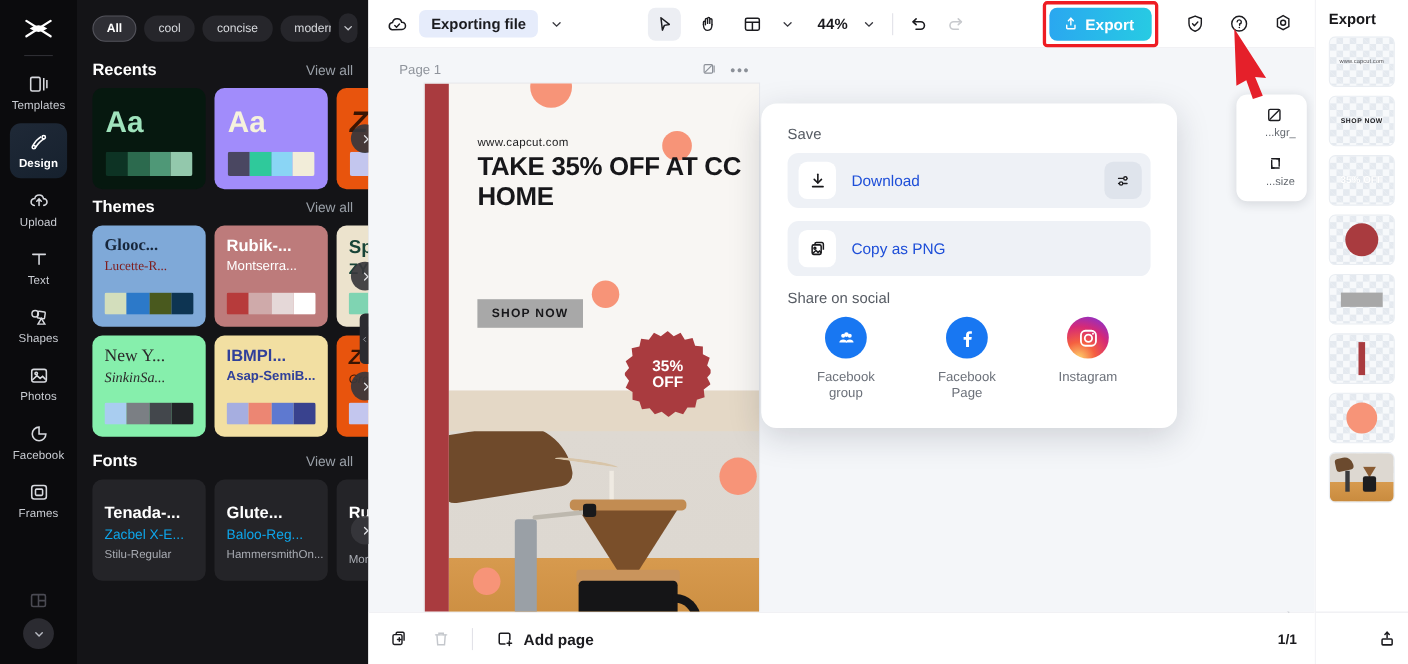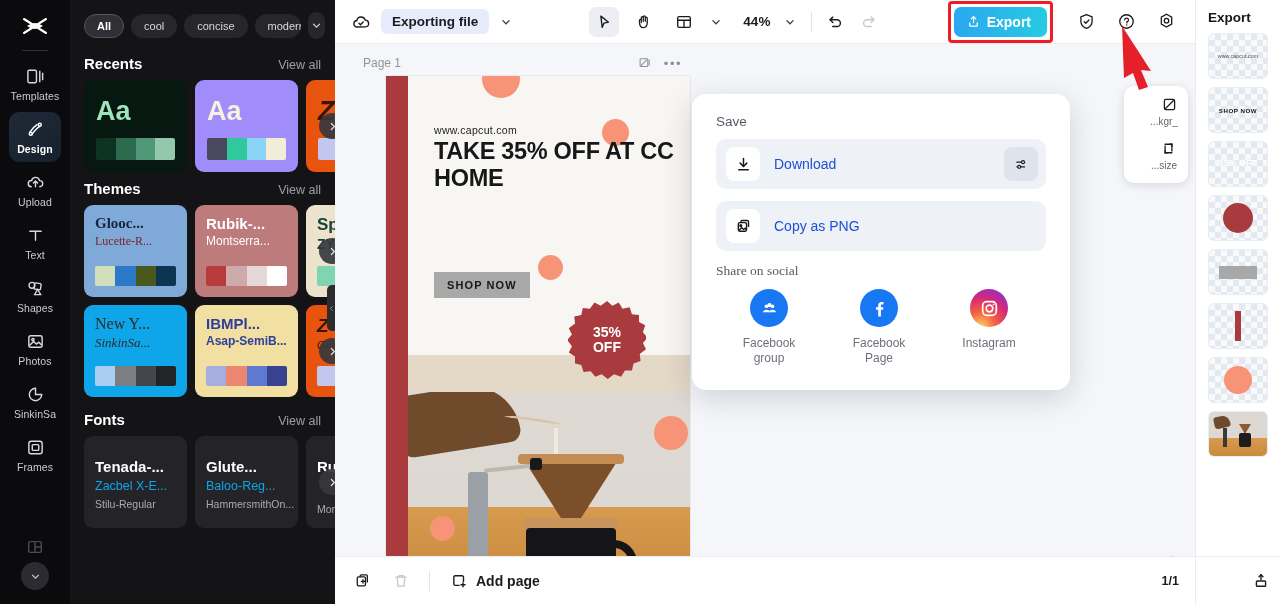--- a/index.html
+++ b/index.html
@@ -149,38 +149,38 @@
   }
   .badge-txt { position:relative; z-index:2; }
 
   
   .float-tools {
     position:absolute; right: 7px; top: 42px; width: 64px; background:#fff;
     border-radius: 10px; box-shadow: 0 2px 10px rgba(20,25,40,.14);
     padding: 10px 0 12px; display:flex; flex-direction:column; align-items:center; gap:13px;
     z-index: 3;
   }
-  .ft-item { display:flex; flex-direction:column; align-items:flex-end; gap:3px; cursor:pointer;margin-left:16px;}
+  .ft-item { display:flex; flex-direction:column; align-items:flex-start; gap:3px; cursor:pointer;margin-left:16px;}
   .ft-lbl { font-size:10px; color:#63686f; white-space:nowrap;}
 
   
   .export-pop {
     position:absolute; right: 125px; top: 50px; width: 378px;
     background:#fff; border-radius: 14px; box-shadow: 0 8px 30px rgba(22,28,45,.17);
     padding: 20px 24px 24px; z-index: 40;
   }
   .pop-sec { font-size:13.5px; color:#565b63; margin-bottom:10px;}
   .pop-row {
     background:#eef1f6; border-radius:10px; height:50px; display:flex; align-items:center;
     padding: 0 8px 0 10px; margin-bottom:12px; cursor:pointer;
   }
   .pop-ico-sq { width:34px; height:34px; border-radius:8px; background:#fff; display:flex;align-items:center;justify-content:center; color:#18181b;}
   .pop-lbl { font-size:14px; color:#1d4ed8; margin-left:14px; flex:1;}
   .pop-gear { width:34px;height:34px;border-radius:8px;background:#dfe4ec;display:flex;align-items:center;justify-content:center;color:#1d1d21;cursor:pointer;}
-  .pop-sec2 { font-size:13.5px; color:#565b63; margin: 2px 0 10px; font-family: Liberation Serif, serif;}
+  .pop-sec2 { font-size:13.5px; color:#565b63; margin: 2px 0 10px;}
   .socials { display:flex; gap: 36px; padding-left: 16px; }
   .social { width: 74px; display:flex; flex-direction:column; align-items:center; gap:9px; cursor:pointer;}
   .s-circle { width:38px;height:38px;border-radius:50%; display:flex;align-items:center;justify-content:center;}
   .s-fb { background:#1877f2; }
   .s-ig { background: radial-gradient(circle at 28% 100%, #fdd56e 0%, #f56040 32%, #d62976 62%, #962fbf 86%, #4f5bd5 100%); }
   .s-lbl { font-size:12px; color:#6c717a; text-align:center; line-height:1.25;}
 
   
   .bottombar {
     height: 48px; flex:0 0 48px; background:#fff; border-top:1px solid #ececf0;
@@ -308,21 +308,21 @@
       </span>
       <span class="rail-lbl">Photos</span>
     </div>
 
     <div class="rail-item">
       <span class="rail-ico">
         <svg width="19" height="19" viewBox="0 0 20 20" fill="none" stroke="currentColor" stroke-width="1.5">
             <path d="M16.5 10A6.5 6.5 0 1 1 10 3.5V10z"></path>
           </svg>
       </span>
-      <span class="rail-lbl">SinkinSa</span>
+      <span class="rail-lbl">Facebook</span>
     </div>
 
     <div class="rail-item">
       <span class="rail-ico">
         <svg width="19" height="19" viewBox="0 0 20 20" fill="none" stroke="currentColor" stroke-width="1.5">
             <rect x="3" y="3.5" width="14" height="13" rx="2.4"></rect>
             <rect x="6.6" y="7" width="6.8" height="6" rx="1"></rect>
           </svg>
       </span>
       <span class="rail-lbl">Frames</span>
@@ -422,21 +422,21 @@
             <span style="background:#7fd4b2"></span>
           </div>
       </div>
       <div class="nav-next" style="right:-10px; top:33px;">
         <svg width="11" height="11" viewBox="0 0 20 20" fill="none" stroke="currentColor" stroke-width="2.2" stroke-linecap="round">
             <path d="M8 4.5 13.5 10 8 15.5"></path>
           </svg>
       </div>
     </div>
     <div class="row" style="margin-top:8px">
-      <div class="theme-card" style="background:#0ea5e9">
+      <div class="theme-card" style="background:#86efac">
         <div class="theme-t1" style="color:#2b2b2b;font-weight:400;font-family:'Liberation Serif',serif;font-size:16px">New Y...</div>
         <div class="theme-t2" style="color:#2b2b2b;font-style:italic;font-family:'Liberation Serif',serif;font-size:13px">SinkinSa...</div>
         <div class="theme-sw">
             <span style="background:#a9cdf0"></span>
             <span style="background:#7b7f84"></span>
             <span style="background:#43474c"></span>
             <span style="background:#222427"></span>
           </div>
       </div>
       <div class="theme-card" style="background:#f2dfa2">

